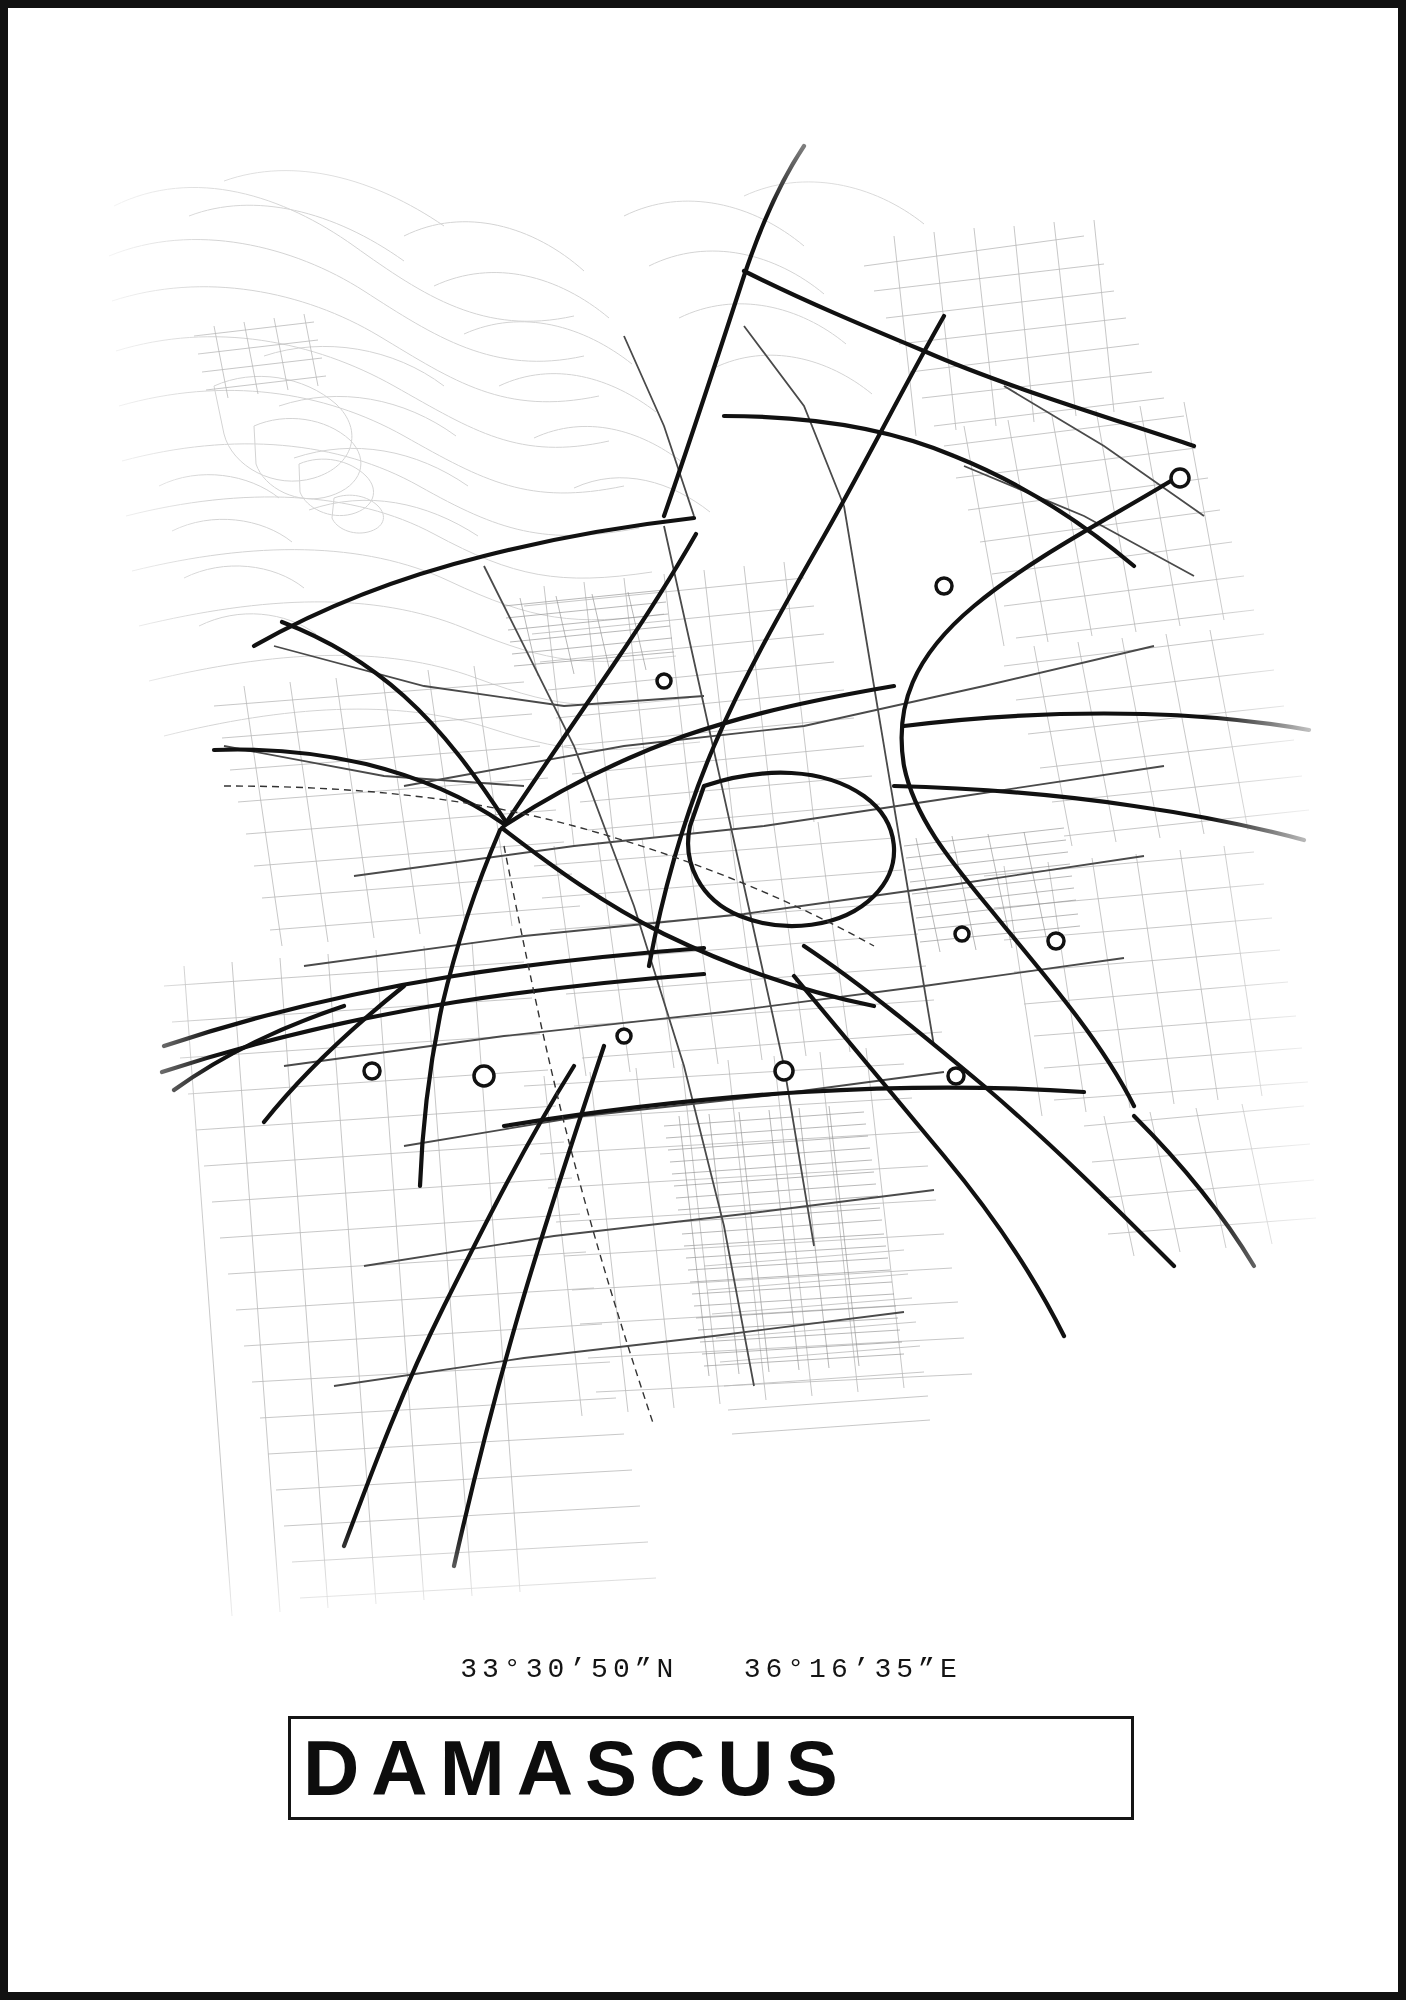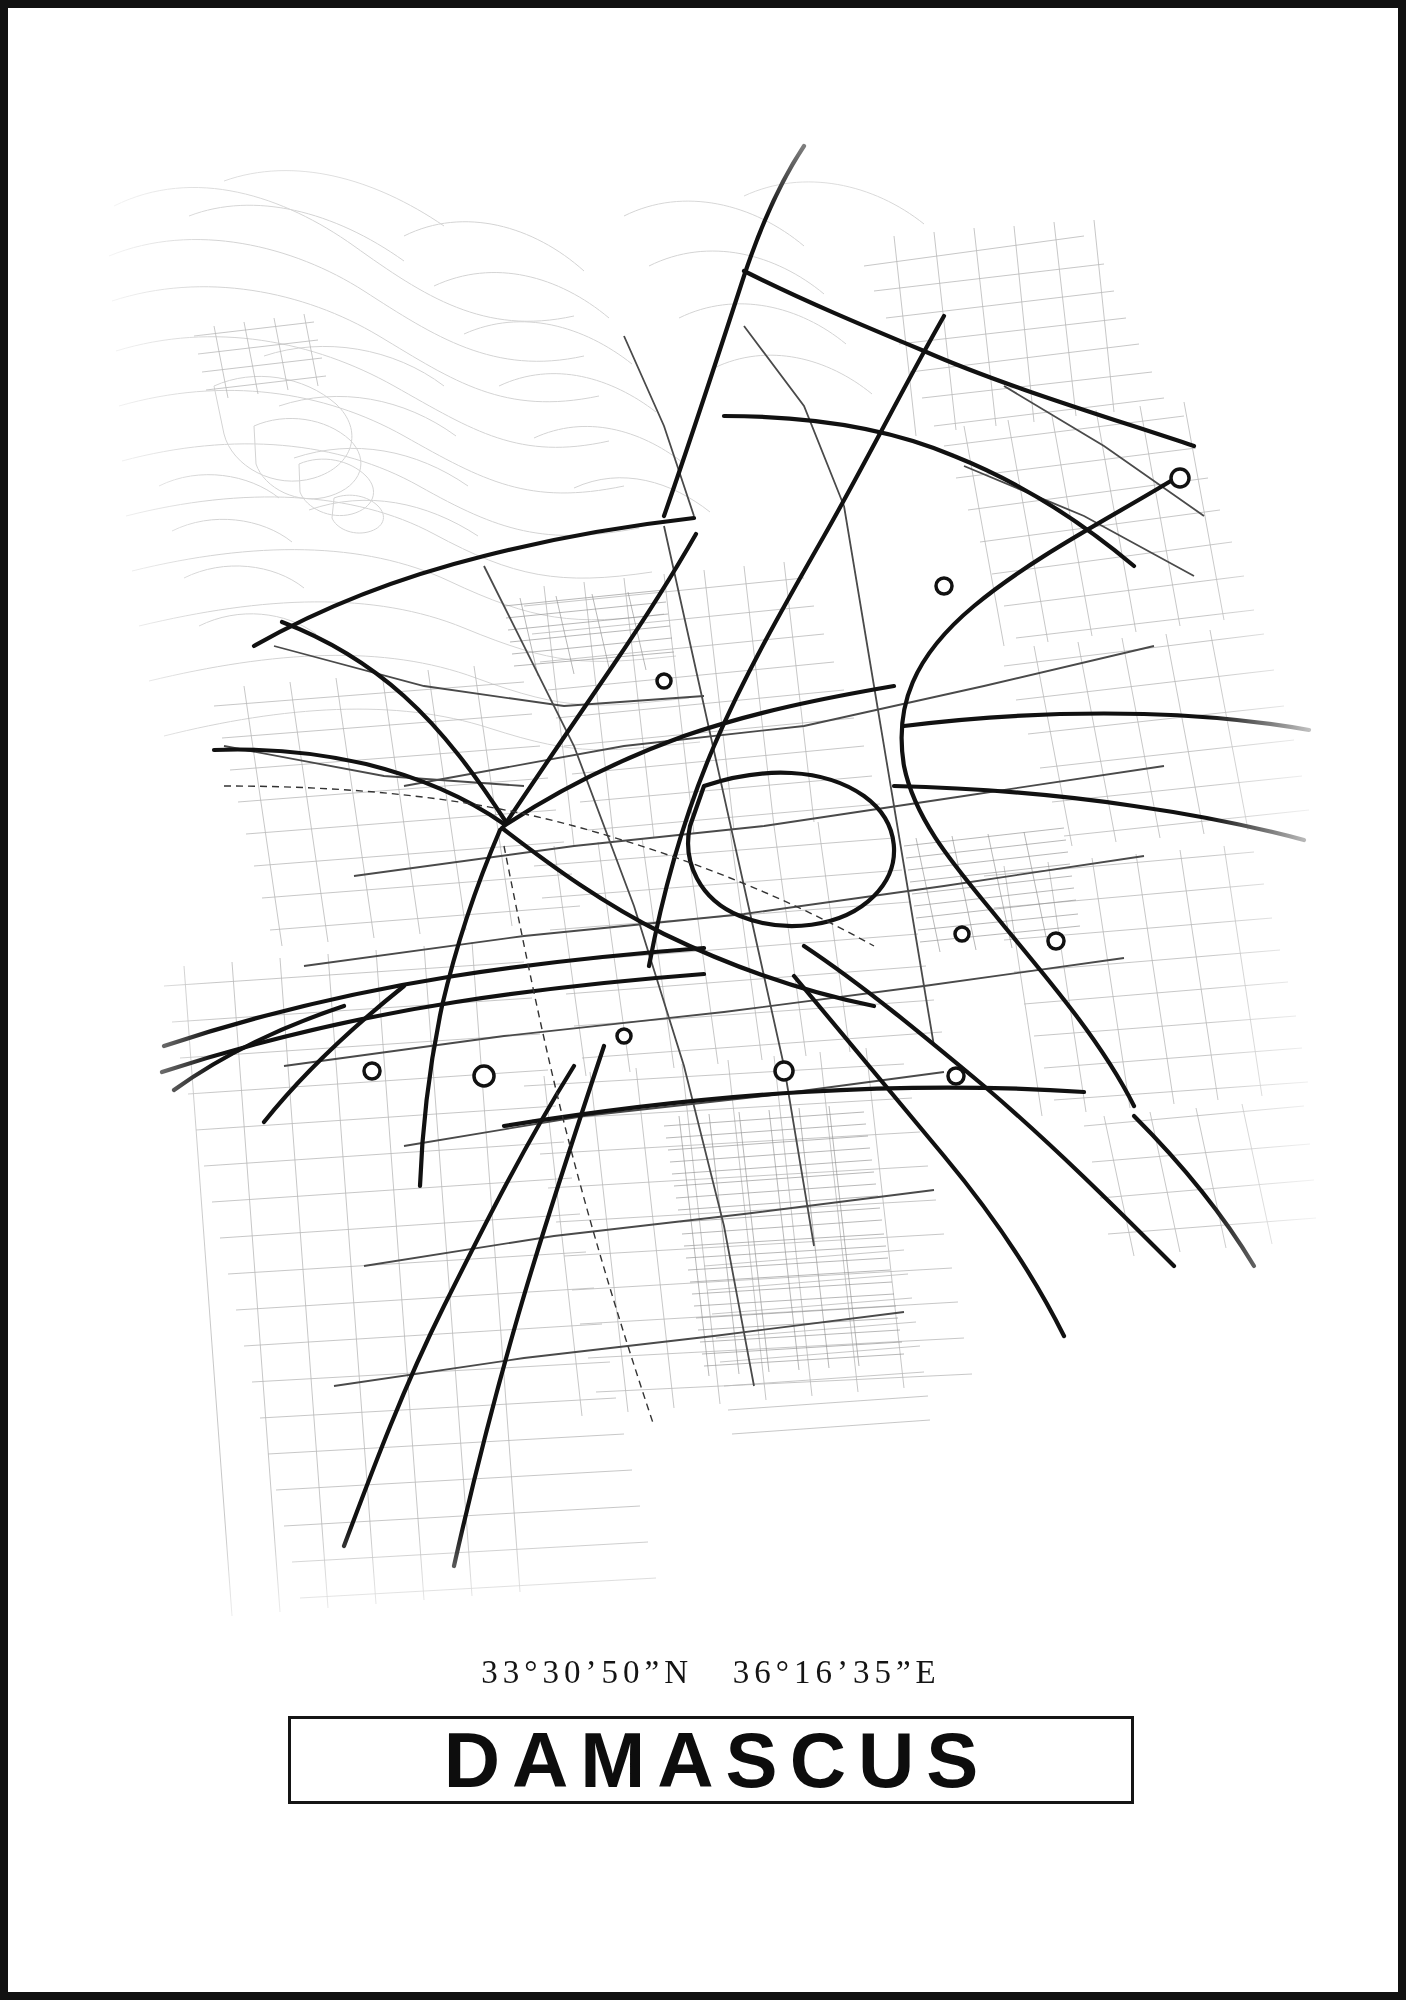--- a/index.html
+++ b/index.html
@@ -63,38 +63,37 @@
     height: 300px;
     background: #ffffff;
   }
 
   .coords {
     position: absolute;
     left: 0;
     top: 28px;
     width: 1214px;
     text-align: center;
-    font-size: 33px;
+    font-size: 28px;
     letter-spacing: 5px;
     color: #141414;
-    font-family: Liberation Serif, serif;
+    font-family: Liberation Mono, monospace;
     white-space: pre;
   }
 
   .title-box {
     position: absolute;
     left: 184px;
     top: 90px;
     width: 846px;
-    height: 88px;
+    height: 104px;
     box-sizing: border-box;
     border: 3px solid #151515;
     display: flex;
     align-items: center;
-    justify-content: center;
   }
   .title-text {
     font-size: 78px;
     font-weight: bold;
     letter-spacing: 12px;
     color: #0d0d0d;
     font-family: "Liberation Sans", sans-serif;
     line-height: 1;
     padding-left: 12px;
   }

